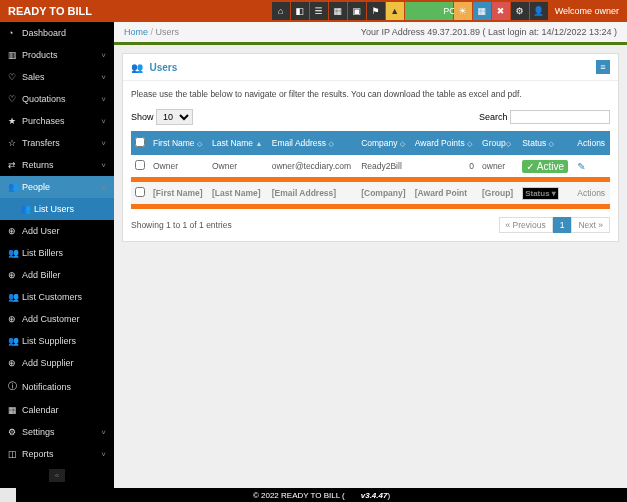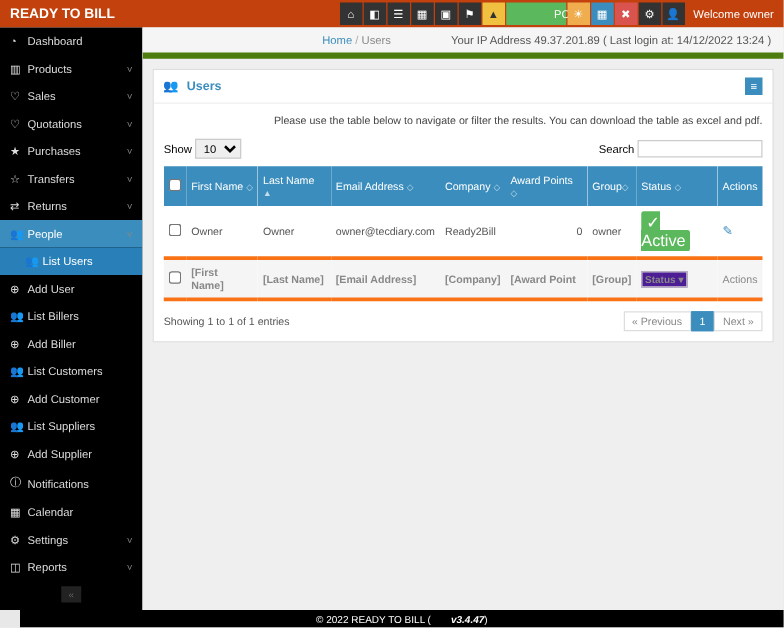--- a/index.html
+++ b/index.html
@@ -17,37 +17,37 @@
 .welcome { font-size: 9px; margin-left: 6px; }
 .sidebar { position: absolute; top: 22px; left: 0; width: 114px; background: #000; height: 466px; overflow-y: auto; }
 .nav-item { display: flex; align-items: center; padding: 6px 8px; color: #ddd; font-size: 9px; cursor: pointer; }
 .nav-item .nicon { width: 14px; font-size: 9px; }
 .nav-item .chev { margin-left: auto; font-size: 8px; color: #888; }
 .nav-item.active { background: #3b8dbd; color: #fff; }
 .nav-item.sub { background: #2980b9; color: #fff; padding-left: 20px; }
 .collapse { display:flex; justify-content:center; padding:4px; }
 .collapse span{ background:#222; padding:2px 6px; color:#666; font-size:8px;}
 .main { position: absolute; top: 22px; left: 114px; right: 0; bottom: 14px; background: #efefef; overflow: auto; }
-.breadcrumb { padding: 5px 10px; font-size: 9px; color: #3b8dbd; display: flex; justify-content: flex-end; border-bottom: 5px solid #4d7c0f; background:#f5f5f5;gap:48px;}
+.breadcrumb { padding: 5px 10px; font-size: 9px; color: #3b8dbd; display: flex; justify-content: space-between; border-bottom: 3px solid #4d7c0f; background:#f5f5f5;gap:48px;}
 .breadcrumb .ip { color: #555; }
 .panel { margin: 8px; background: #fff; border: 1px solid #ddd; }
 .panel-head { display: flex; align-items: center; padding: 6px 8px; border-bottom: 1px solid #eee; color: #3b8dbd; }
 .panel-head .picon { margin-right: 6px; }
 .panel-head .menu { margin-left: auto; background: #3b8dbd; color:#fff; width:14px; height:14px; display:flex; align-items:center; justify-content:center; font-size:9px;}
 .panel-body { padding: 8px; }
-.hint { font-size: 8.5px; color: #444; margin-bottom: 10px; text-align: right; }
+.hint { font-size: 8.5px; color: #444; margin-bottom: 10px; }
 .table-controls { display: flex; justify-content: space-between; align-items: center; font-size: 9px; margin-bottom: 6px;}
 .table-controls select, .table-controls input { font-size: 9px; padding: 1px 2px; border: 1px solid #ccc; }
 table { width: 100%; border-collapse: collapse; font-size: 8.5px; }
 thead th { background: #3b8dbd; color: #fff; padding: 6px 4px; text-align: left; font-weight: normal; position:relative;}
 thead th .sort { font-size:7px; opacity:0.7; }
-tbody td { padding: 5px 4px; border-bottom: 3px solid #f97316; color:#555;}
+tbody td { padding: 5px 4px; border-bottom: 5px solid #f97316; color:#555;}
 tbody tr.filter td { background:#f5f5f5; color:#888; font-weight:bold;}
-.badge-active { background:#5cb85c; color:#fff; padding:1px 4px; border-radius:2px; font-size:13px;}
-.status-select { border:1px solid #ccc; padding:1px 2px; font-size:8px; color:#888; background:#4c1d95;}
+.badge-active { background:#5cb85c; color:#fff; padding:1px 4px; border-radius:2px; font-size:10px;}
+.status-select { border:1px solid #ccc; padding:1px 2px; font-size:8px; color:#888; background:#000000;}
 .act-icon { color:#3b8dbd; font-size:10px;}
 .table-foot { display:flex; justify-content:space-between; align-items:center; margin-top:8px; font-size:8.5px; color:#555;}
 .pager { display:flex; gap:0;}
 .pager span { border:1px solid #ddd; padding:2px 6px; color:#888;}
 .pager span.current { background:#3b8dbd; color:#fff; border-color:#3b8dbd;}
 .footer { position:absolute; bottom:0; left:16px; right:0; height:14px; background:#000; color:#fff; font-size:8px; display:flex; align-items:center; justify-content:center;}
 .footer b{margin-left:16px;font-style:italic;}
 input[type=checkbox]{width:10px;height:10px;}
 </style>
 </head>

